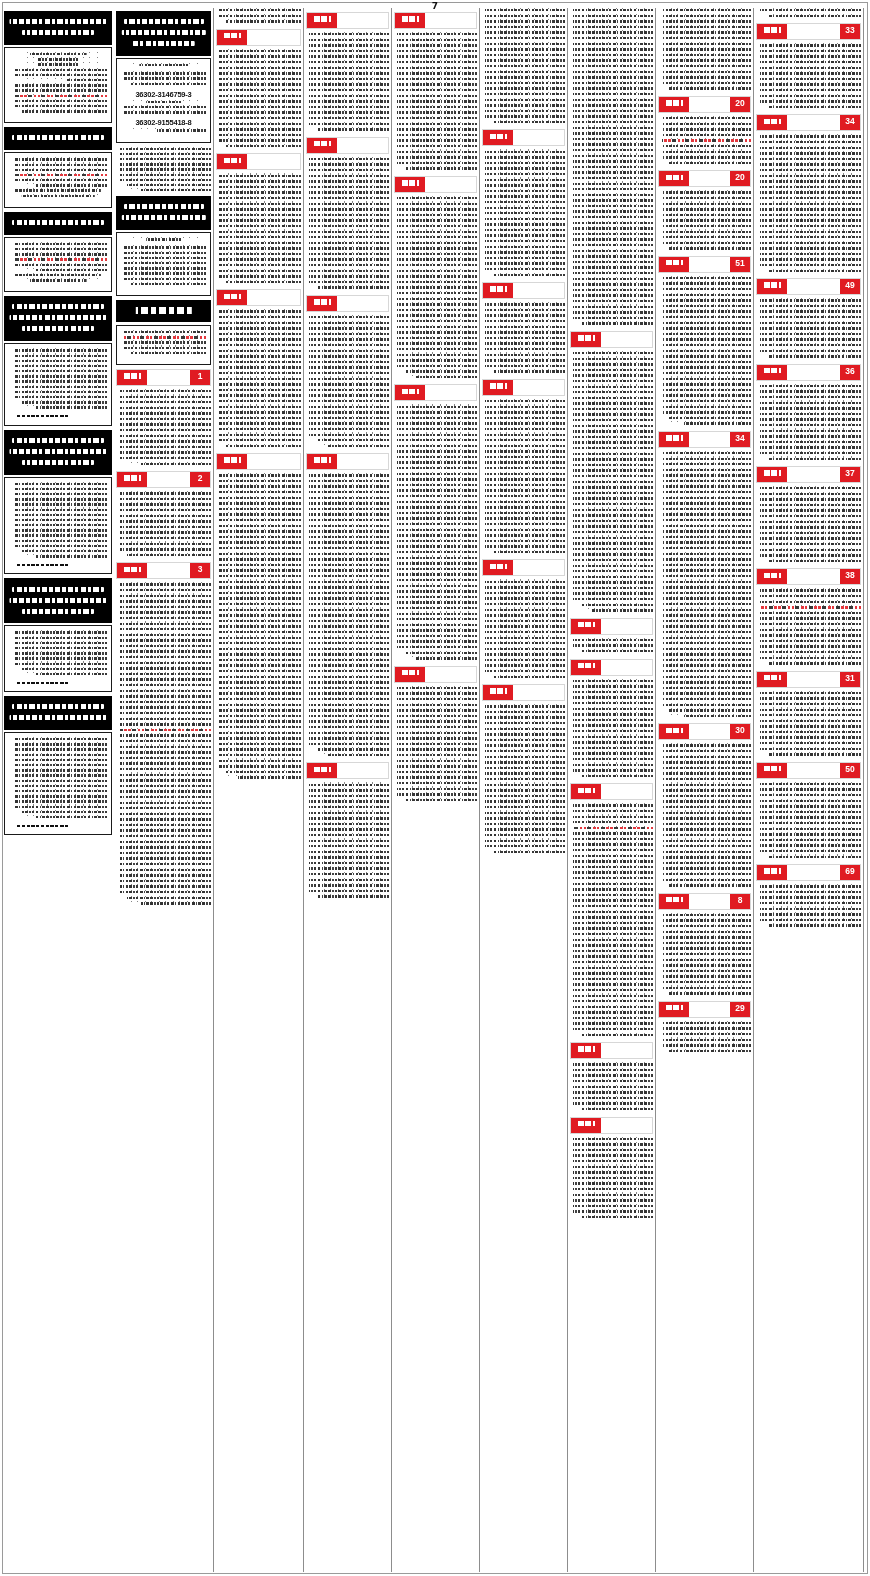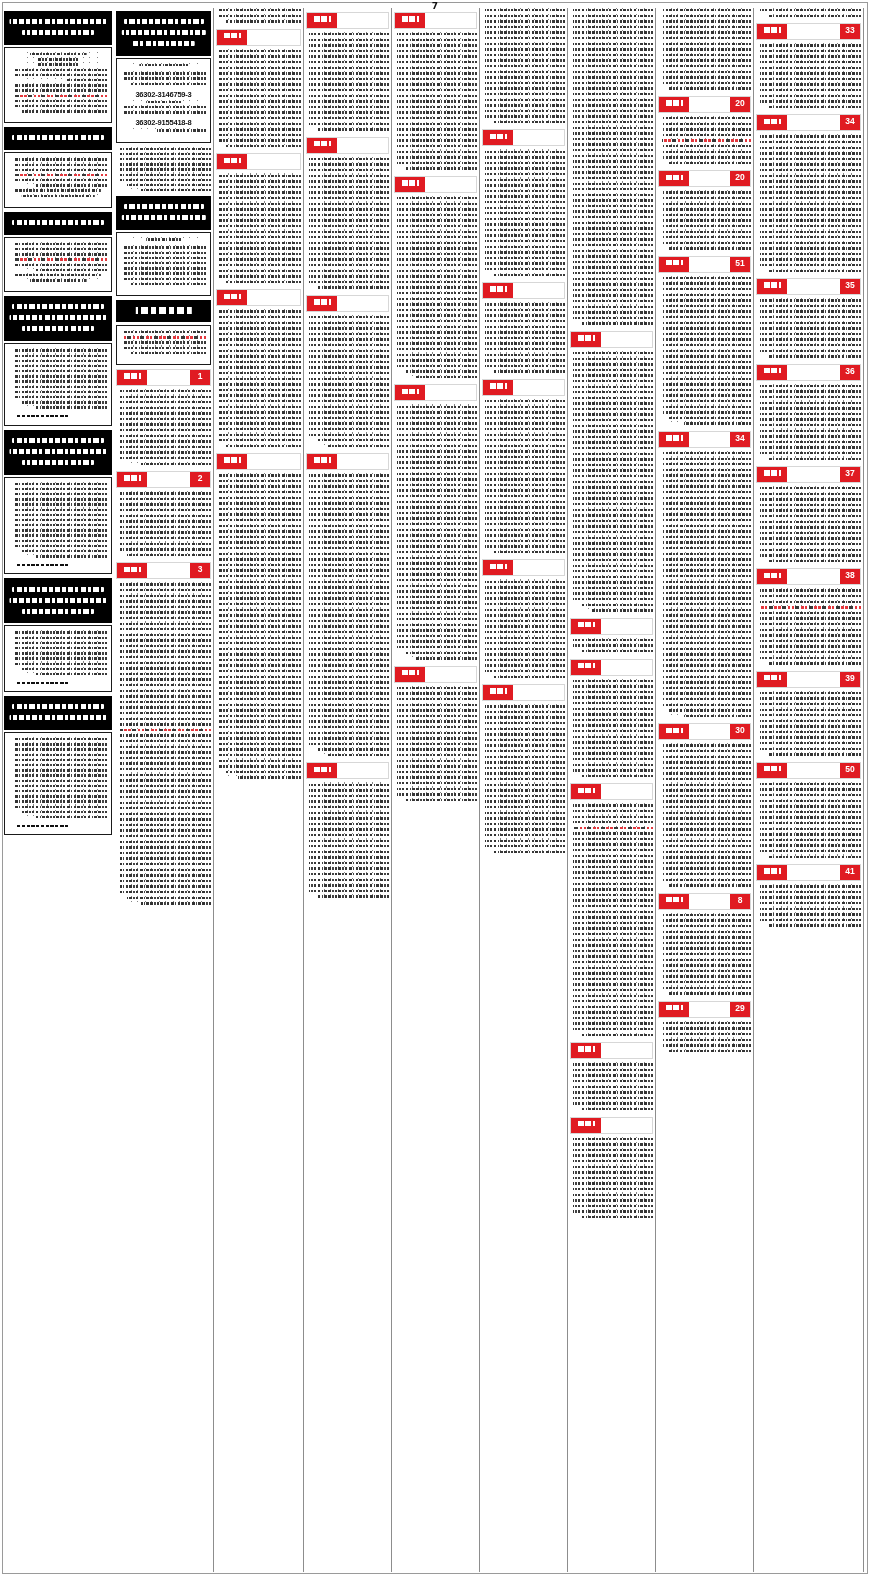--- a/index.html
+++ b/index.html
@@ -1782,21 +1782,21 @@
         <span class="ln s1"></span>
           <span class="ln s1"></span>
           <span class="ln s1"></span>
         <span class="ln s1"></span>
           <span class="ln s1"></span>
           <span class="ln s1"></span>
         <span class="ln s2"></span>
       </div>
 
       <div class="badge">
-        <span class="num">35</span>
+        <span class="num">49</span>
         <span class="spacer"></span>
         <span class="tag"></span>
       </div>
       <div class="utext">
         <span class="ln s1"></span>
           <span class="ln s1"></span>
           <span class="ln s1"></span>
         <span class="ln s1"></span>
           <span class="ln s1"></span>
           <span class="ln s1"></span>
@@ -1867,21 +1867,21 @@
           <span class="ln s1"></span>
           <span class="ln s1"></span>
         <span class="ln s1"></span>
           <span class="ln s1"></span>
           <span class="ln s1"></span>
         <span class="ln s1"></span>
           <span class="ln s2"></span>
       </div>
 
       <div class="badge">
-        <span class="num">39</span>
+        <span class="num">31</span>
         <span class="spacer"></span>
         <span class="tag"></span>
       </div>
       <div class="utext">
         <span class="ln s1"></span>
           <span class="ln s1"></span>
           <span class="ln s1"></span>
         <span class="ln s1"></span>
           <span class="ln s1"></span>
           <span class="ln s1"></span>
@@ -1909,21 +1909,21 @@
           <span class="ln s1"></span>
           <span class="ln s1"></span>
         <span class="ln s1"></span>
           <span class="ln s1"></span>
           <span class="ln s1"></span>
         <span class="ln s1"></span>
           <span class="ln s2"></span>
       </div>
 
       <div class="badge">
-        <span class="num">41</span>
+        <span class="num">69</span>
         <span class="spacer"></span>
         <span class="tag"></span>
       </div>
       <div class="utext">
         <span class="ln s1"></span>
           <span class="ln s1"></span>
           <span class="ln s1"></span>
         <span class="ln s1"></span>
           <span class="ln s1"></span>
           <span class="ln s1"></span>

